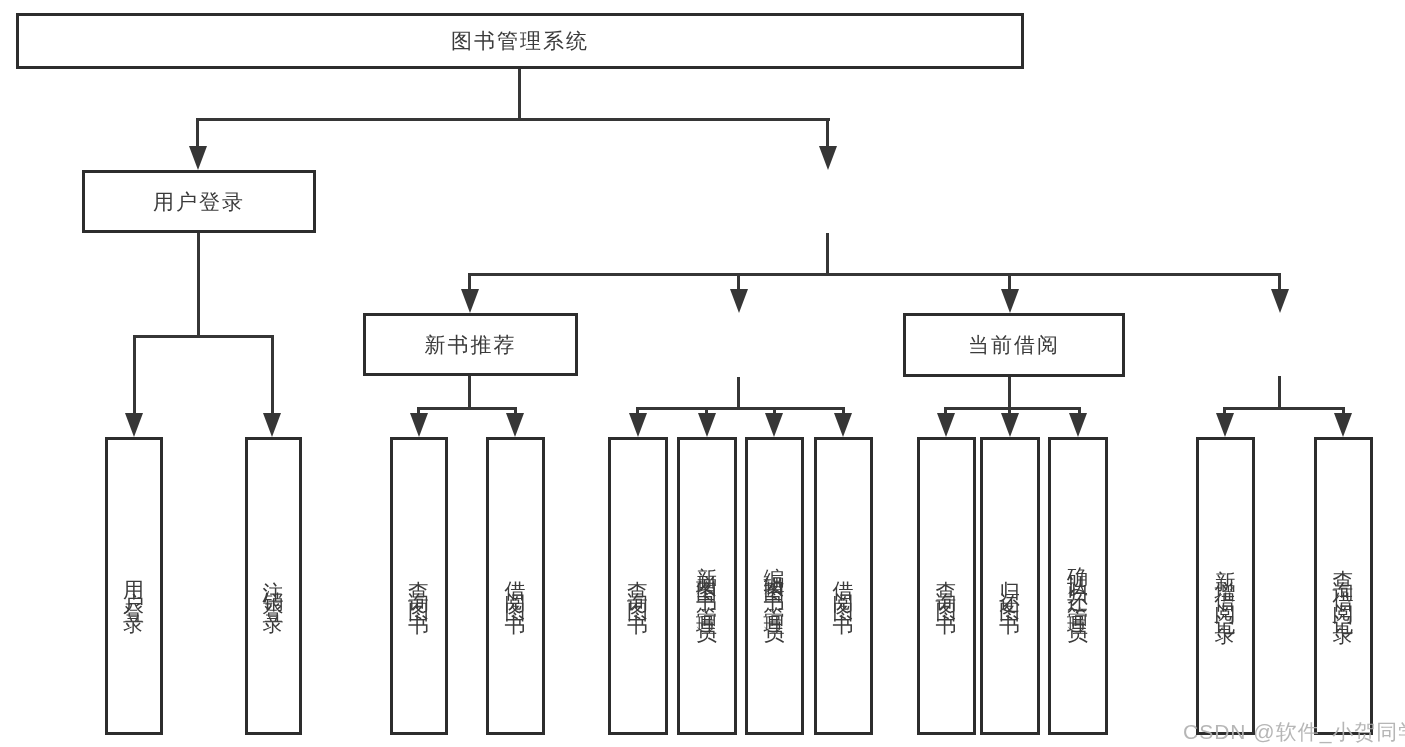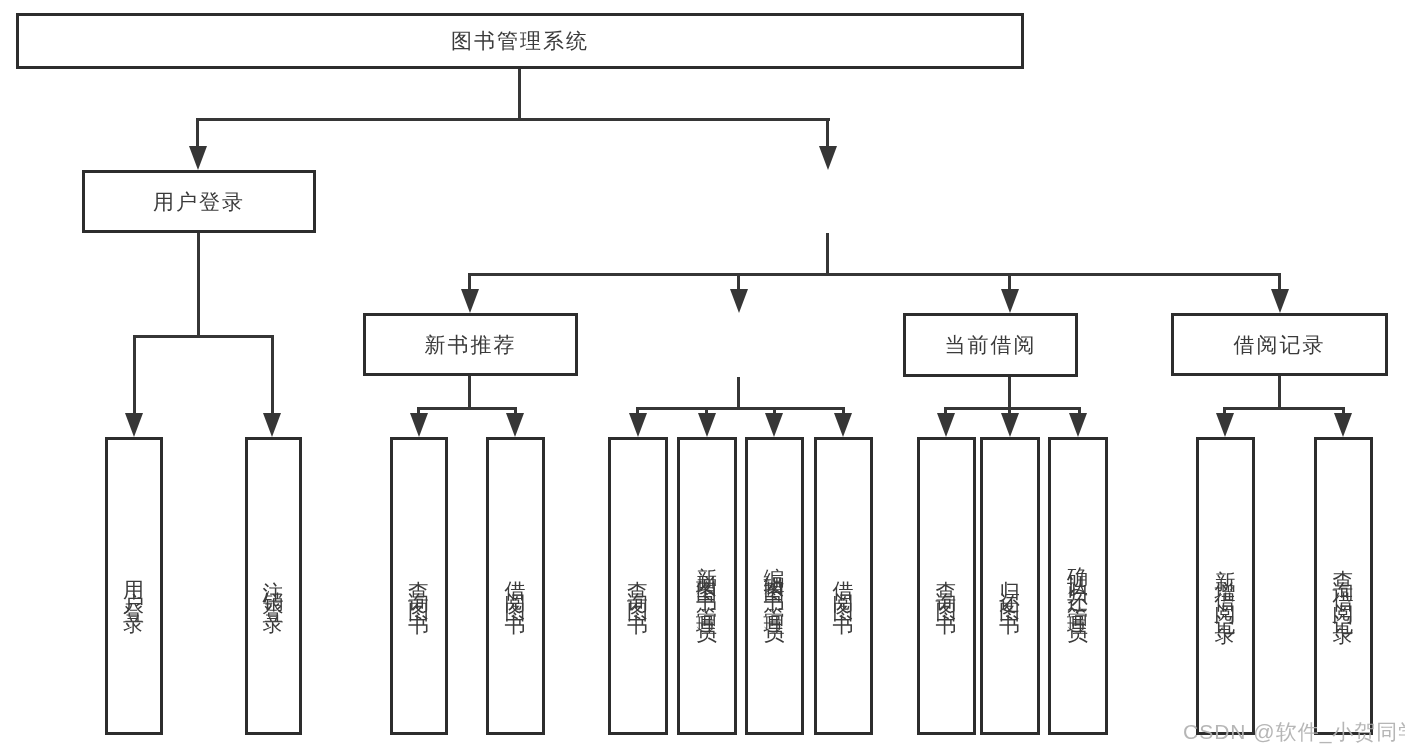--- a/index.html
+++ b/index.html
@@ -64,25 +64,22 @@
     <span class="hlabel">图书管理系统</span>
   </div>
 
   <div class="node" style="left:82px; top:170px; width:234px; height:63px;">
     <span class="hlabel">用户登录</span>
   </div>
 
   <div class="node" style="left:363px; top:313px; width:215px; height:63px;">
     <span class="hlabel">新书推荐</span>
   </div>
-  <div class="node" style="left:903px; top:313px; width:175px; height:64px;">
+  <div class="node" style="left:903px; top:313px; width:222px; height:64px;">
     <span class="hlabel">当前借阅</span>
-  </div>
-  <div class="node" style="left:1171px; top:313px; width:217px; height:63px;">
-    <span class="hlabel">借阅记录</span>
   </div>
 
   <div class="node vnode" style="left:105px; top:437px; width:58px; height:298px;">
     <span class="vlabel">用户登录</span>
   </div>
   <div class="node vnode" style="left:245px; top:437px; width:57px; height:298px;">
     <span class="vlabel">注销登录</span>
   </div>
 
   <div class="node vnode" style="left:390px; top:437px; width:58px; height:298px;">

